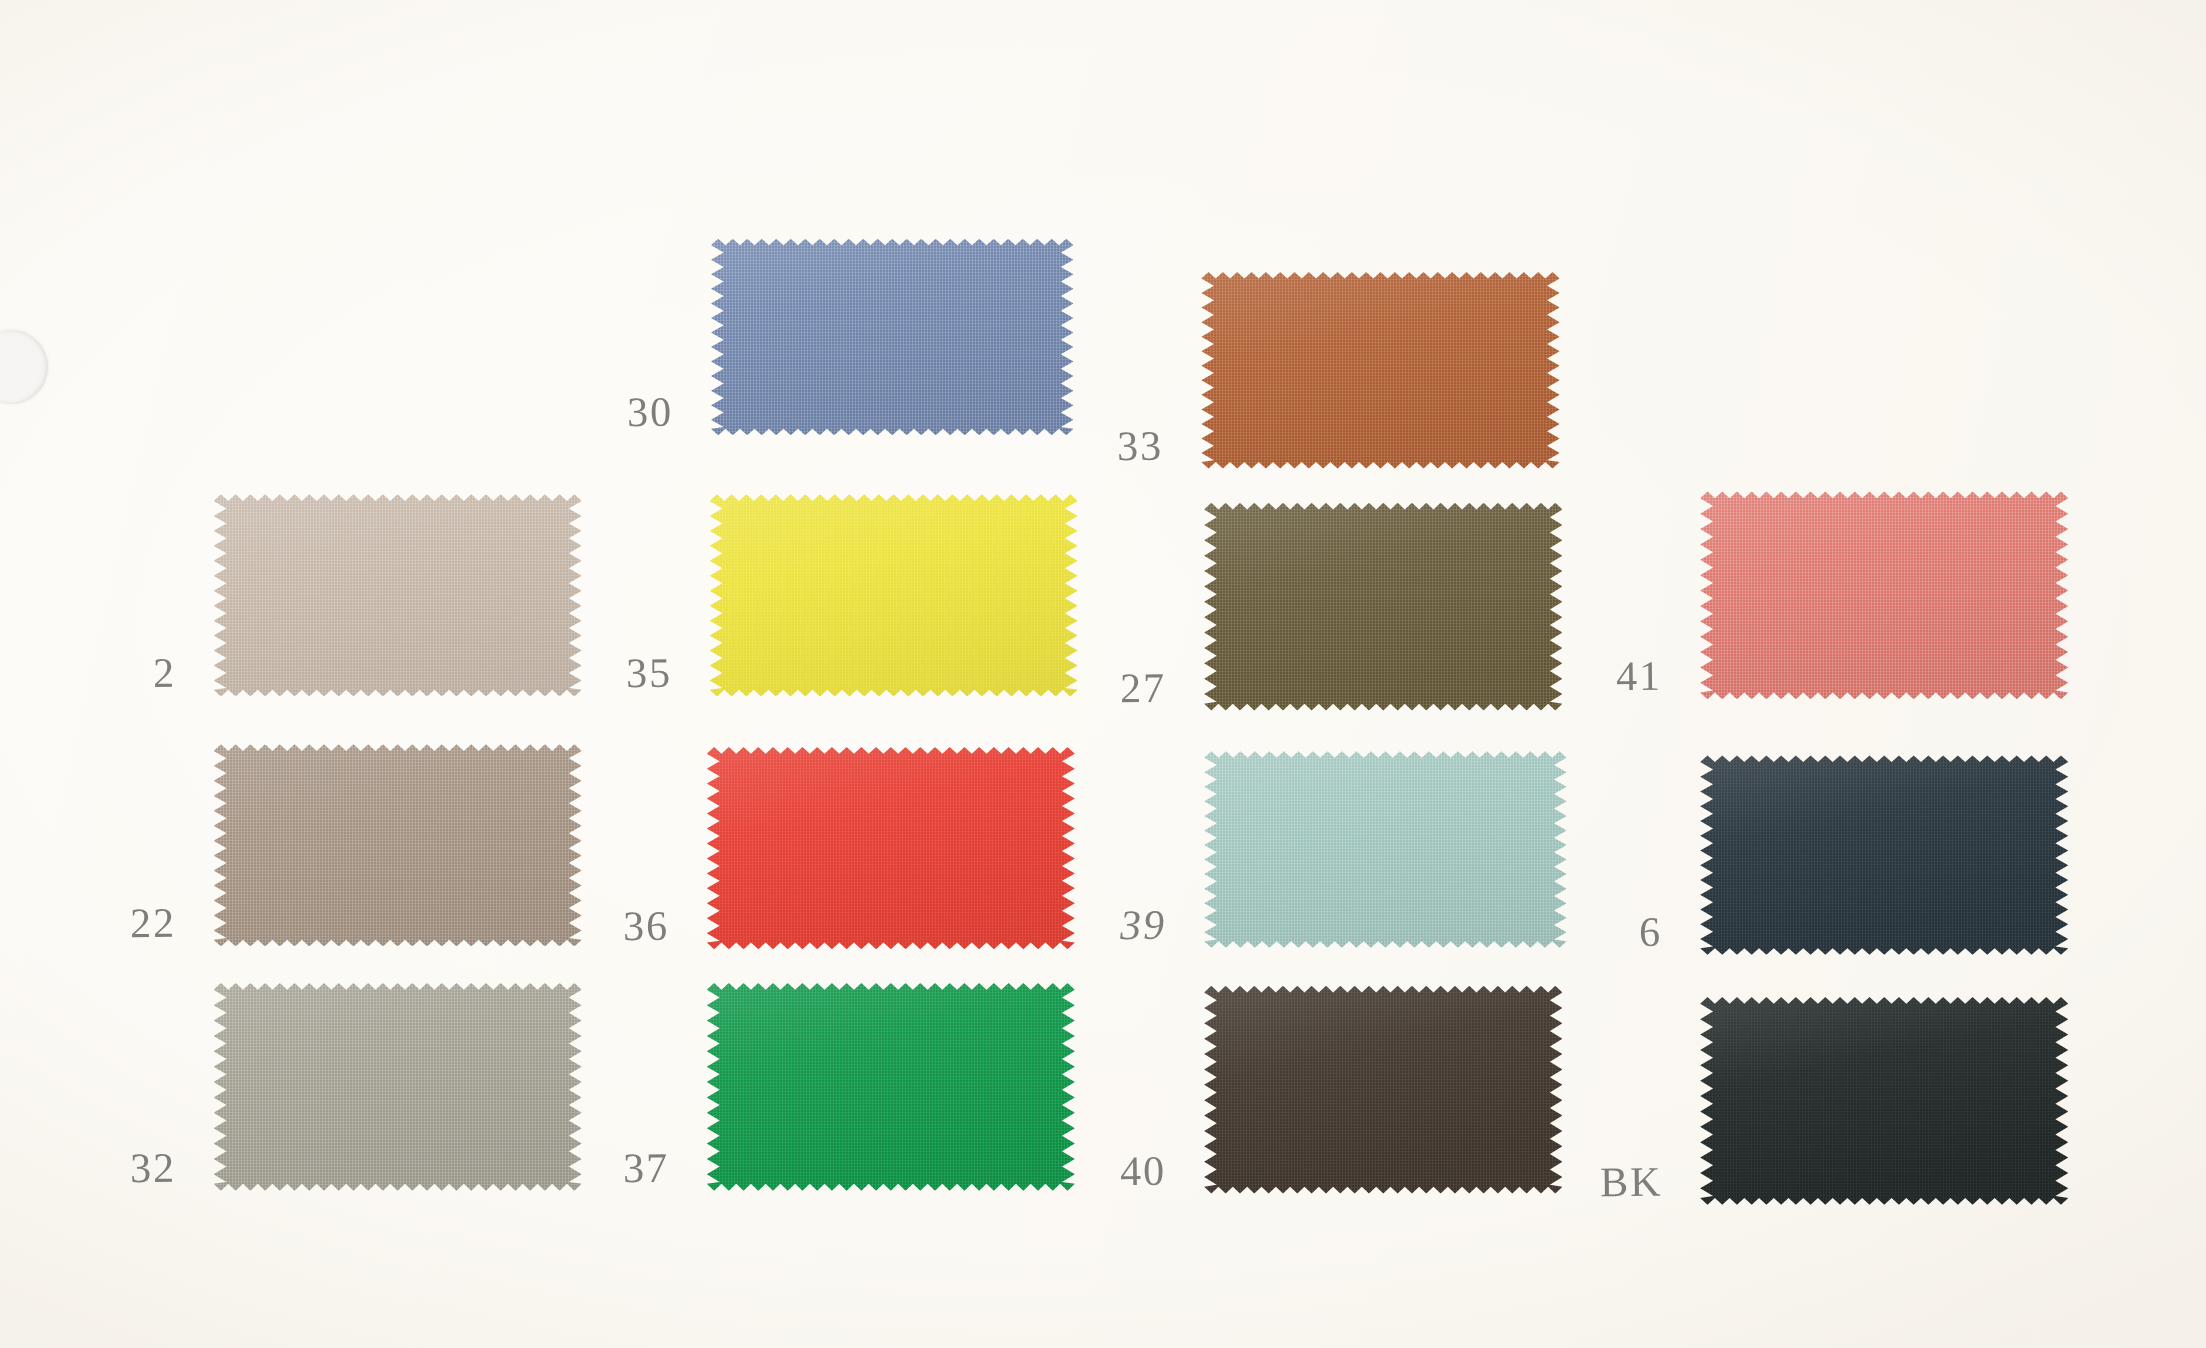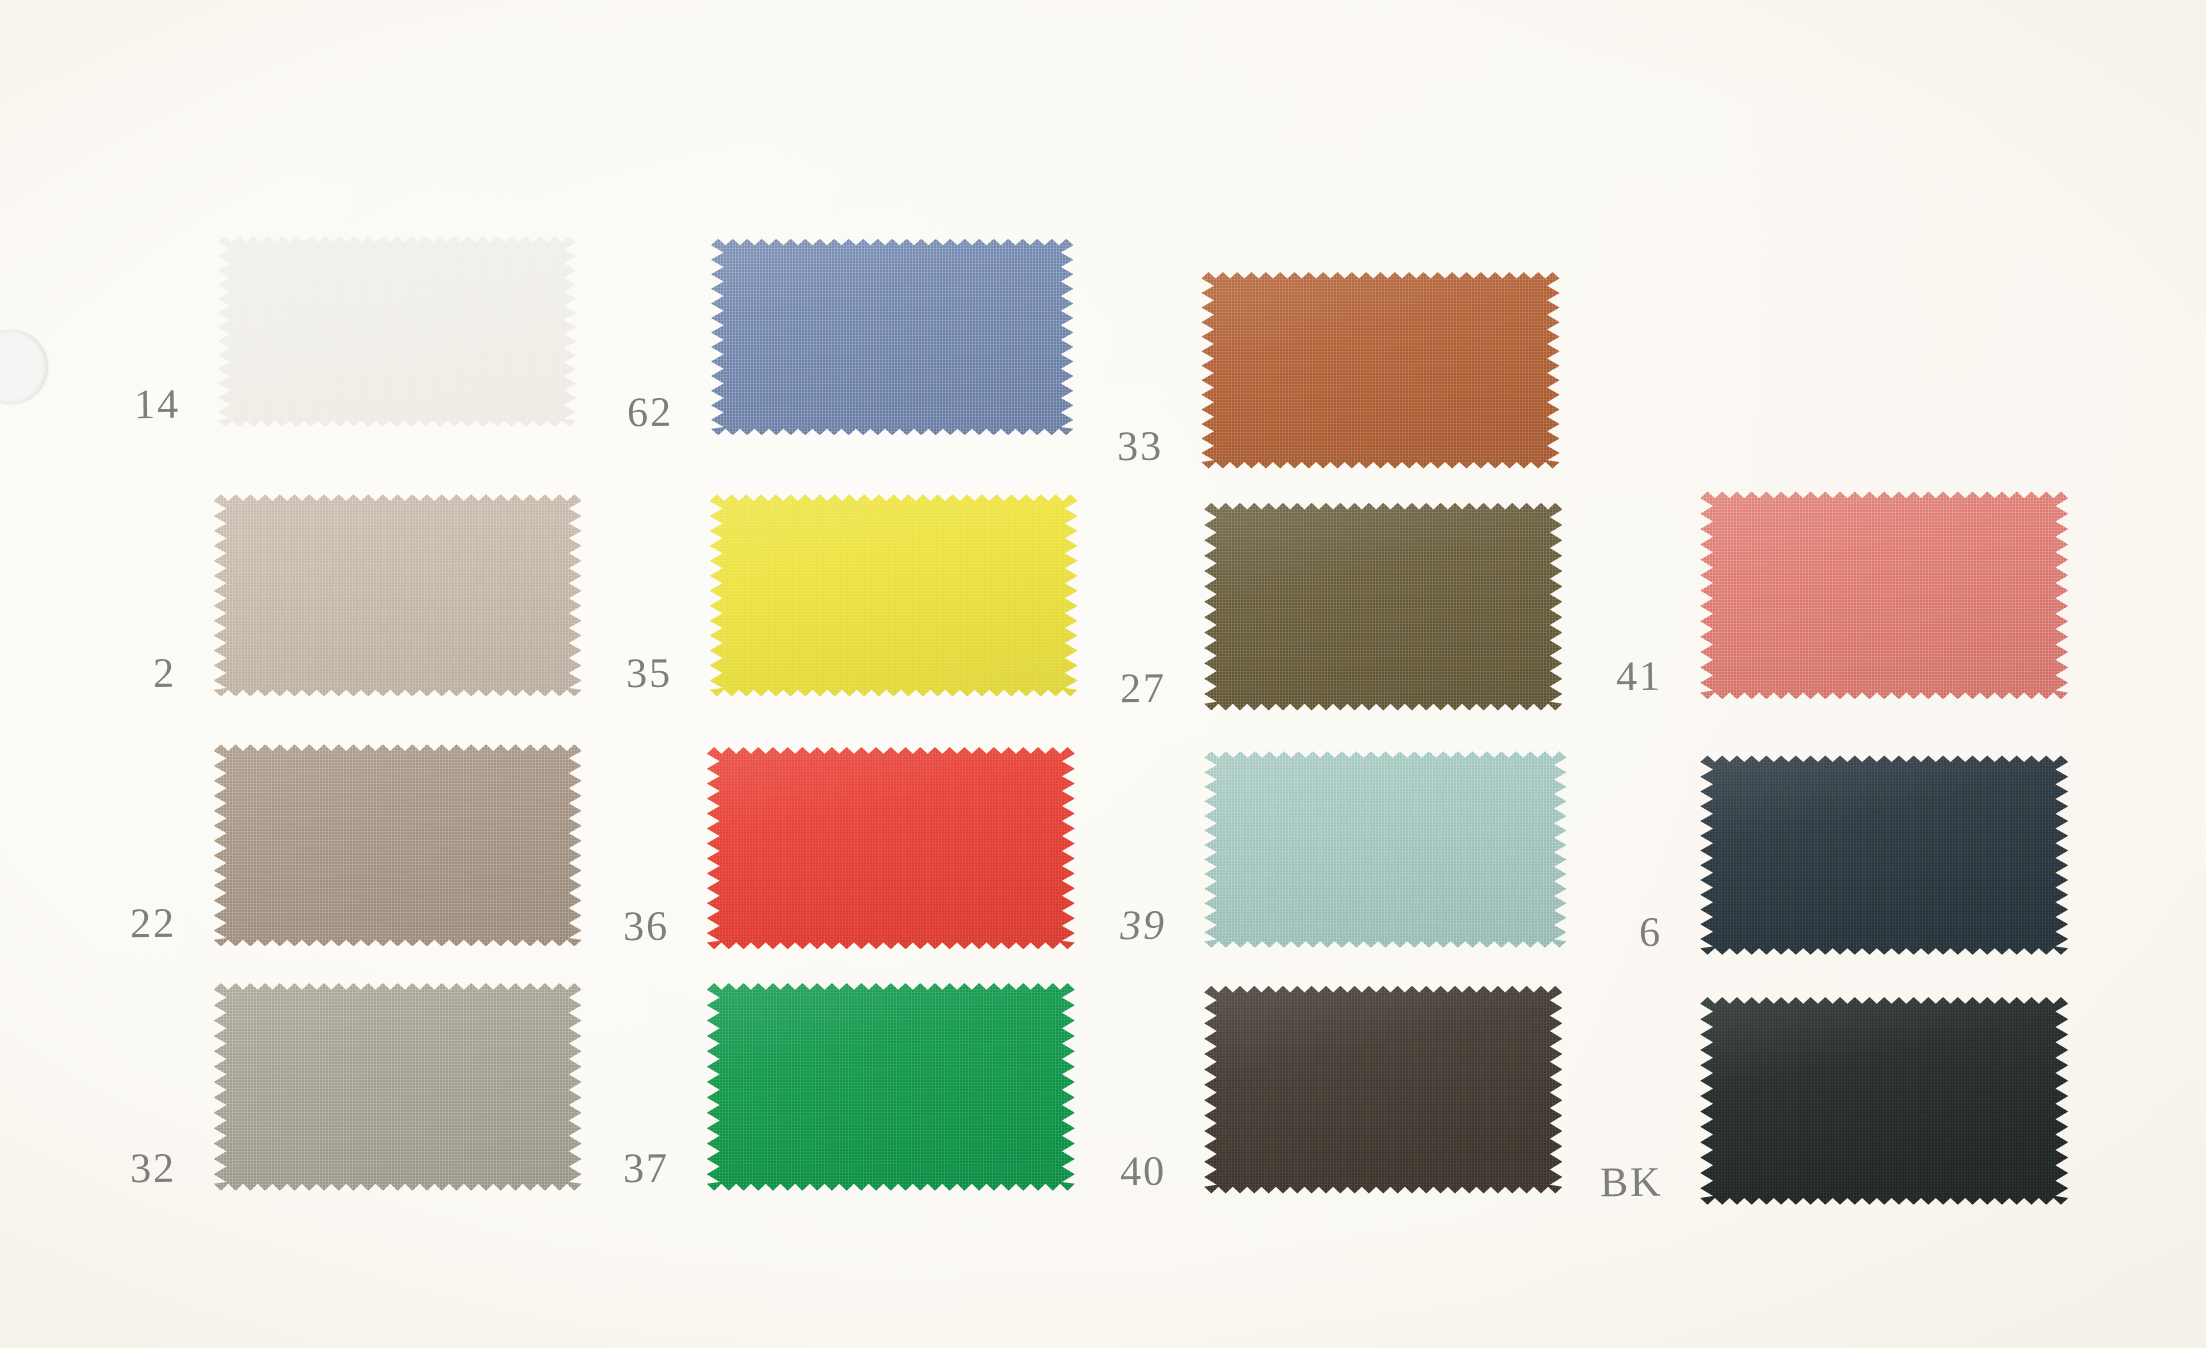--- a/index.html
+++ b/index.html
@@ -156,32 +156,22 @@
 </style>
 </head>
 <body>
 
 <div id="card">
 
   <div id="paper-texture"></div>
   <div id="punch-hole"></div>
 
   <div id="grid">
-      <div class="cell" style="left: 217.79px; top: 235.9px; width: 358.299px; height: 190.967px;">
-        <div class="swatch-label">14</div>
-        <div class="swatch pale">
-          <div class="swatch-fabric shadow" style="background: rgba(225, 222, 215, 0.6);"></div>
-          <div class="swatch-fabric" style="background-color: rgb(247, 245, 239);">
-            <div class="weave"></div>
-            <div class="sheen"></div>
-          </div>
-        </div>
-      </div>
       <div class="cell" style="left: 710.978px; top: 238.708px; width: 362.515px; height: 196.583px;">
-        <div class="swatch-label">62</div>
+        <div class="swatch-label">30</div>
         <div class="swatch">
           <div class="swatch-fabric shadow" style="background: rgba(90, 85, 80, 0.65);"></div>
           <div class="swatch-fabric" style="background-color: rgb(123, 143, 180);">
             <div class="weave"></div>
             <div class="sheen"></div>
           </div>
         </div>
       </div>
       <div class="cell" style="left: 1201.36px; top: 272px; width: 358.299px; height: 196.583px;">
         <div class="swatch-label">33</div>

